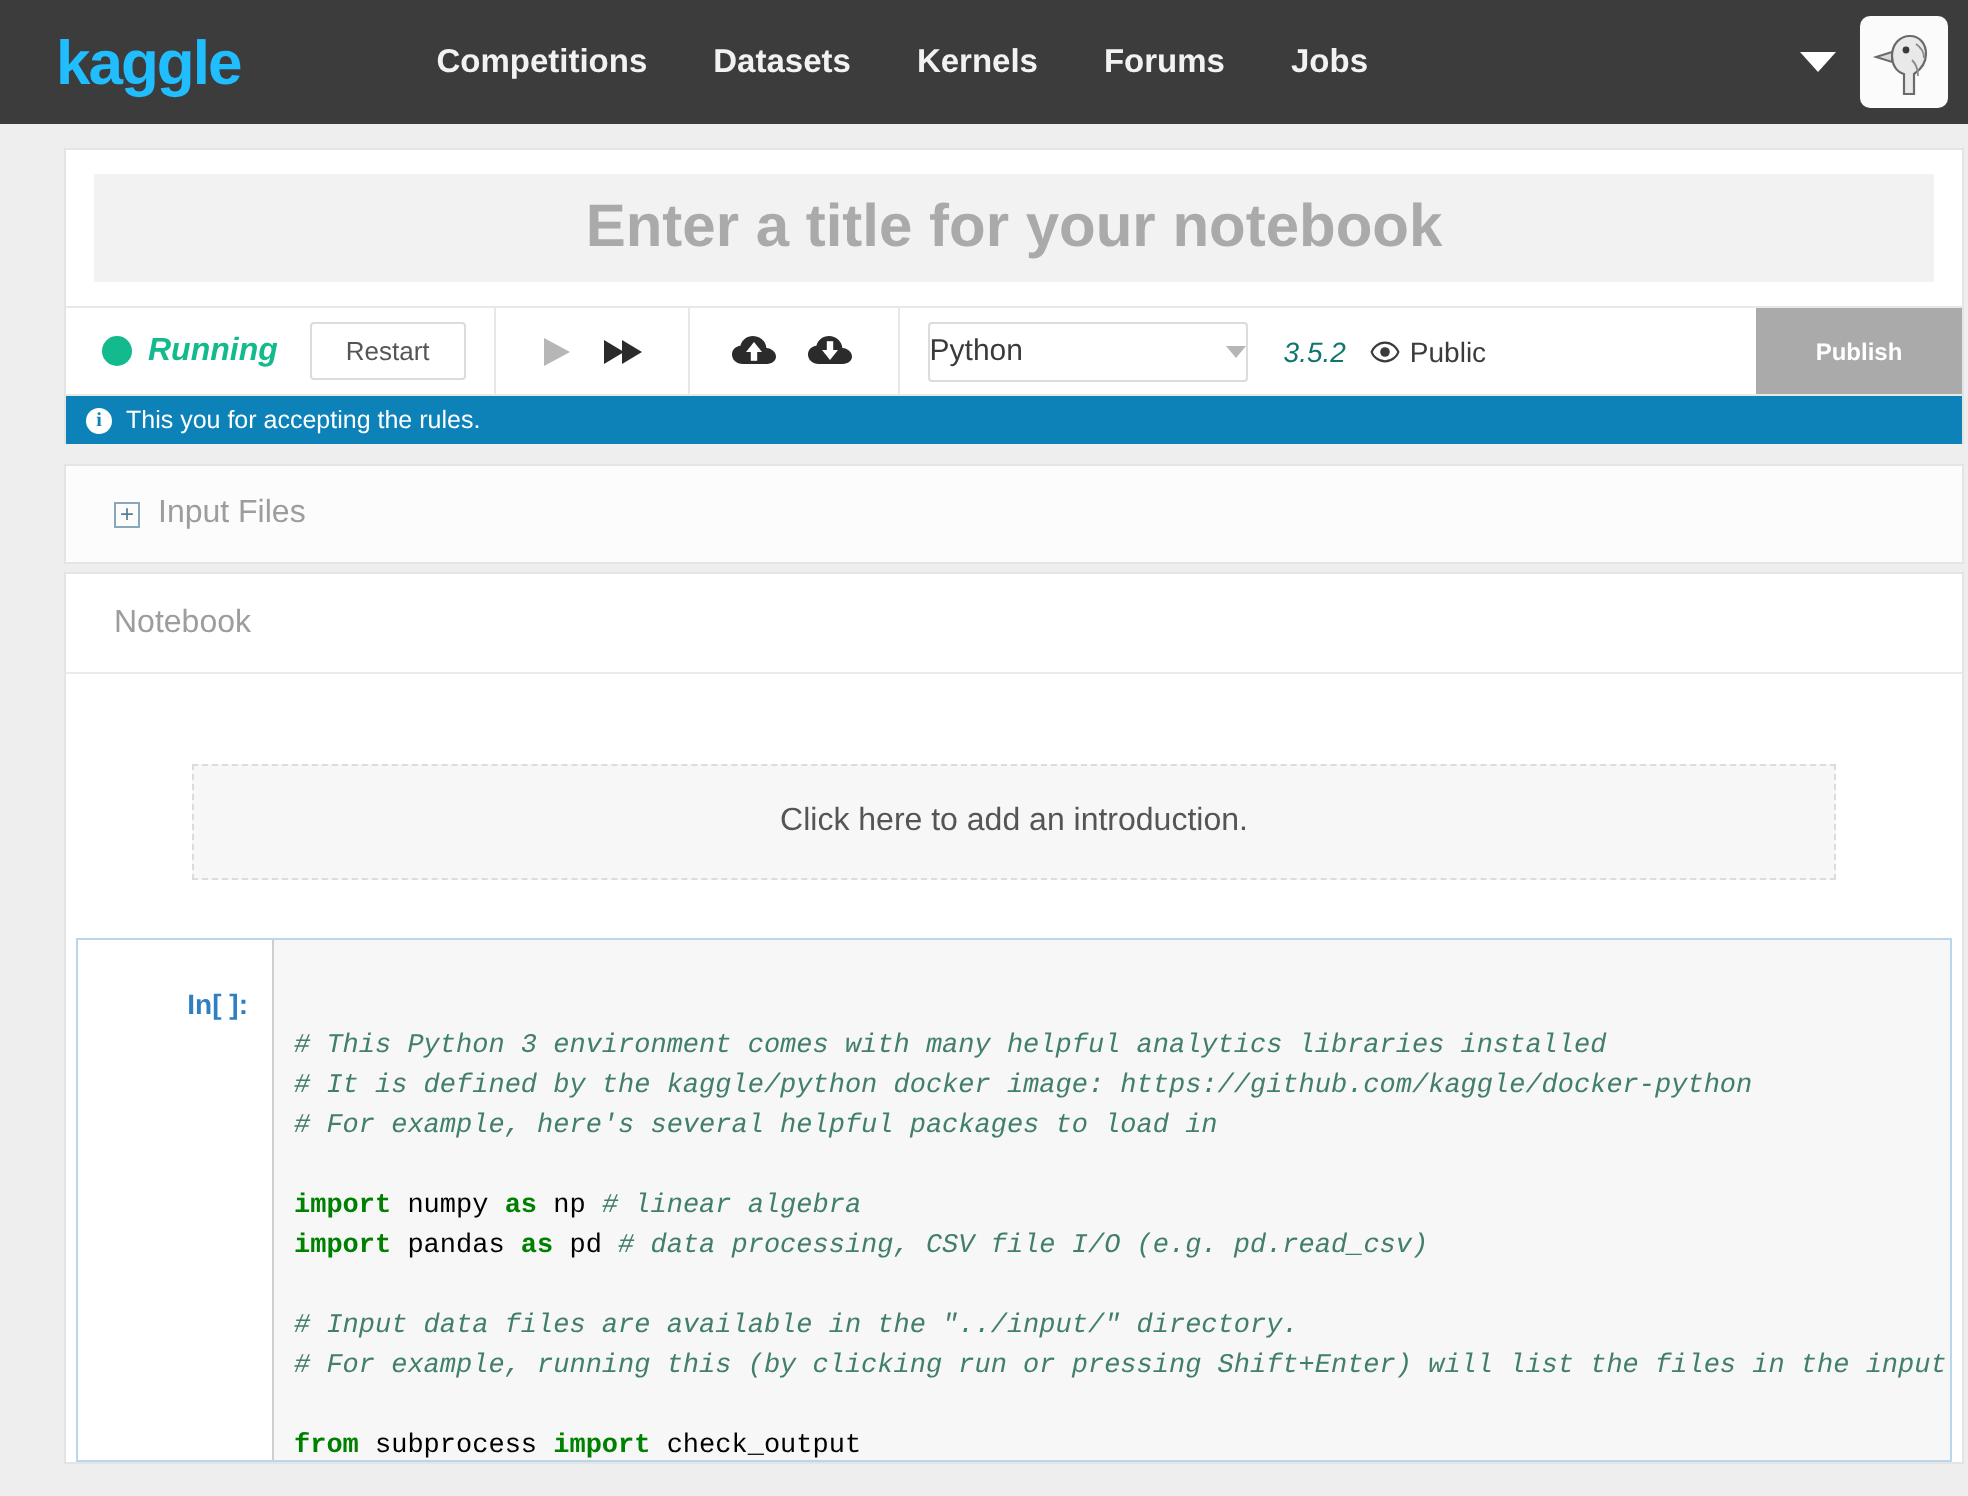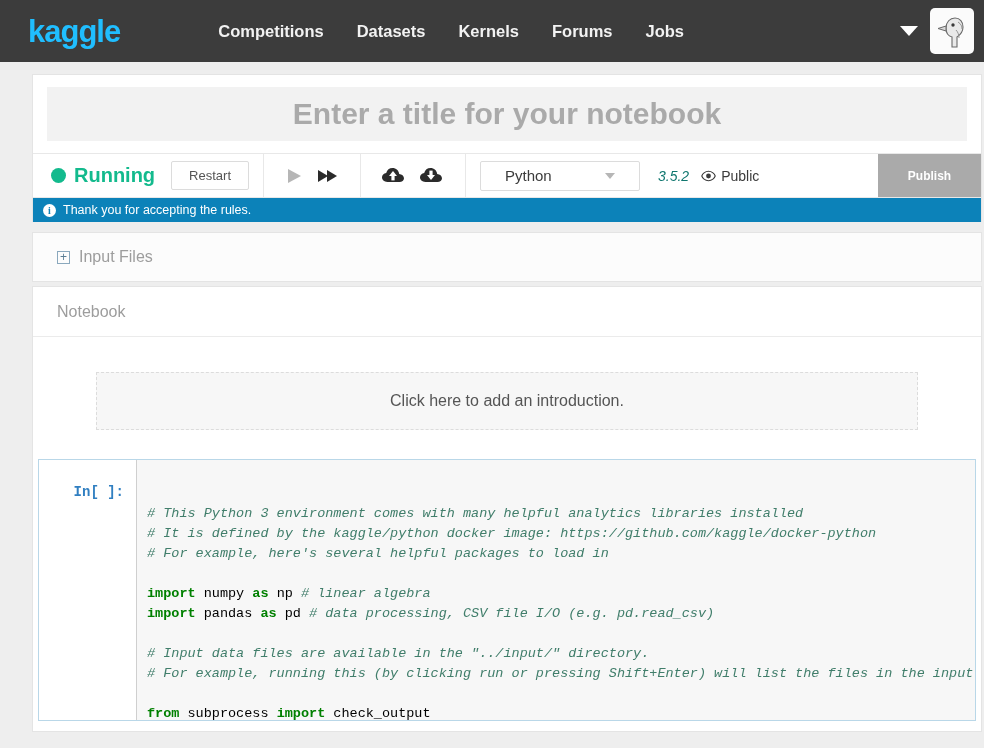--- a/index.html
+++ b/index.html
@@ -113,22 +113,23 @@
   .tb-group.first { padding-left: 18px; }
   .tb-group.nodiv { border-right: none; }
   .status-dot {
     width: 15px; height: 15px;
     border-radius: 50%;
     background: #13ba8d;
     margin-right: 8px;
   }
   .status-text {
     color: #13ba8d;
-    font-size: 20px;
-    font-weight: 700;
+    font-size: 16px;
+    font-weight: 700;
+    font-style: italic;
   }
   .restart-btn {
     margin-left: 16px;
     background: #ffffff;
     border: 1px solid #dcdcdc;
     border-radius: 2px;
     color: #555555;
     font-size: 13px;
     font-family: "Liberation Sans", sans-serif;
     padding: 6px 17px;
@@ -140,21 +141,21 @@
     align-items: center;
     justify-content: center;
     padding: 0 6px;
   }
   .lang-select {
     width: 160px;
     height: 30px;
     background: #ffffff;
     border: 1px solid #dcdcdc;
     border-radius: 2px;
-    padding: 0 24px;
+    padding: 0 0;
     display: flex;
     align-items: center;
     justify-content: space-between;
     cursor: pointer;
   }
   .lang-select span { font-size: 15px; color: #3b3b3b; }
   .caret-sm {
     width: 0; height: 0;
     border-left: 5px solid transparent;
     border-right: 5px solid transparent;
@@ -227,21 +228,21 @@
     text-align: center;
     margin-right: 9px;
     font-family: "Liberation Sans", sans-serif;
   }
 
   .notebook-card {
     background: #ffffff;
   }
   .notebook-body {
     border-top: 1px solid #ebebeb;
-    padding-top: 35px;
+    padding-top: 45px;
   }
   .intro-box {
     margin: 0 auto;
     width: 822px;
     height: 58px;
     background: #f7f7f7;
     border: 1px dashed #dcdcdc;
     display: flex;
     align-items: center;
     justify-content: center;
@@ -259,21 +260,21 @@
     height: 262px;
     overflow: hidden;
   }
   .cell-prompt {
     width: 97px;
     min-width: 97px;
     padding-top: 24px;
     text-align: right;
     padding-right: 12px;
     color: #307fc1;
-    font-family: Liberation Mono, monospace;
+    font-family: Liberation Sans, sans-serif;
     font-size: 14px;
     font-weight: 700;
     background: #ffffff;
   }
   .cell-code {
     flex: 1;
     border-left: 1px solid #cfcfcf;
     background: #f7f7f7;
     padding: 24px 0 0 10px;
     font-family: "Liberation Mono", monospace;
@@ -371,21 +372,21 @@
         </svg>
       </span>
       <div class="vis-text">Public</div>
     </div>
 
     <button class="publish-btn">Publish</button>
   </div>
 
   <div class="banner">
     <span class="info-circle">i</span>
-    <span>Thank you for accepting the rules.</span>
+    <span>This you for accepting the rules.</span>
   </div>
 </div>
 
 <div class="card" style="top:232px;">
   <div class="card-head">
     <span class="plus-box">+</span>
     <span>Input Files</span>
   </div>
 </div>
 

